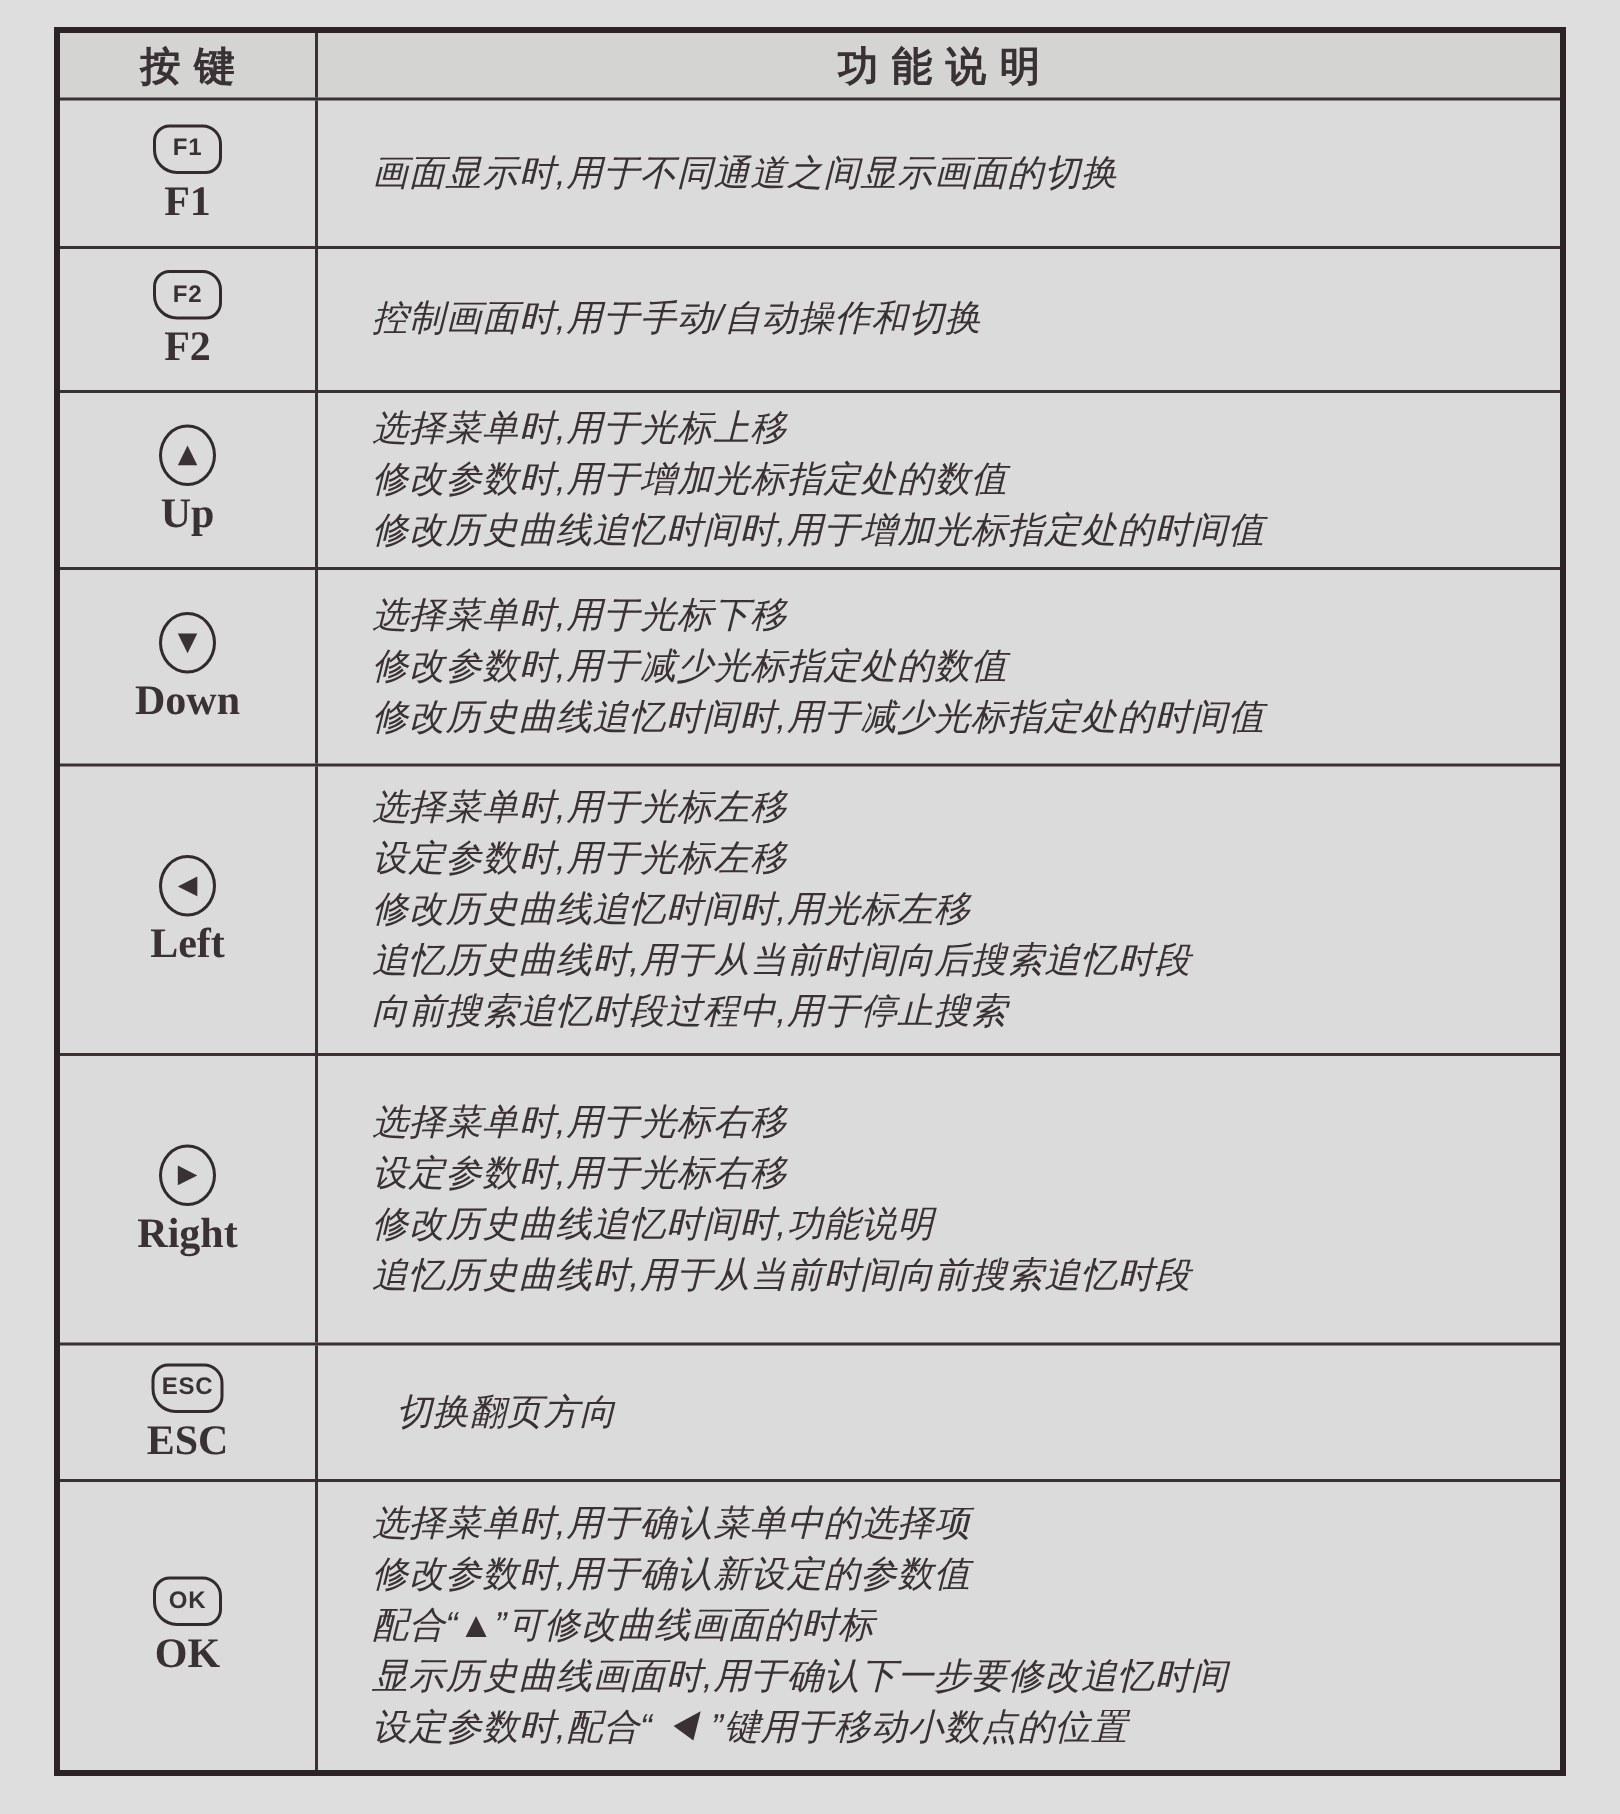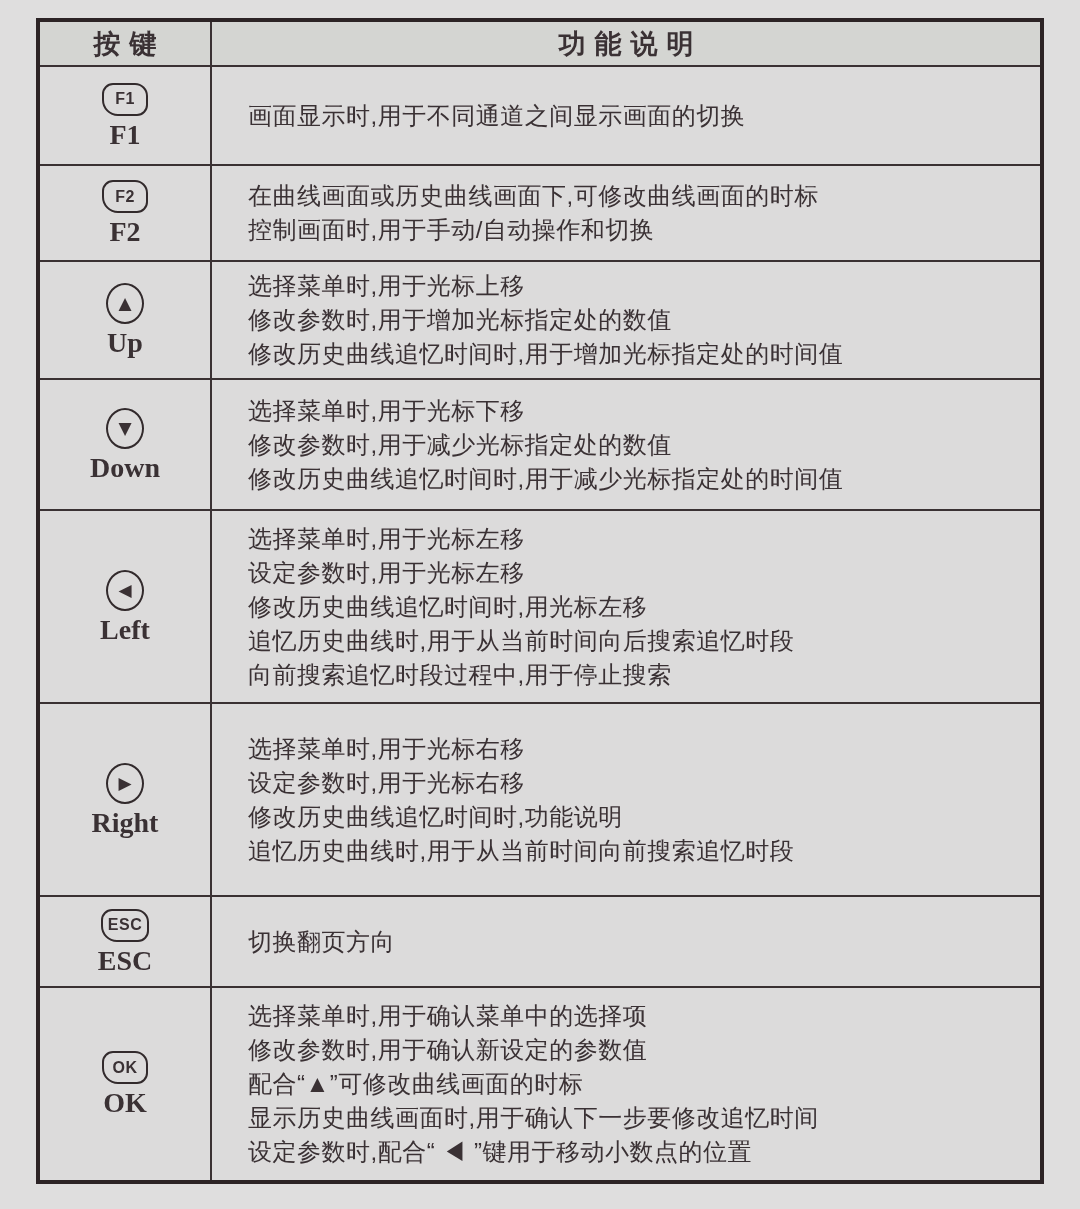--- a/index.html
+++ b/index.html
@@ -29,21 +29,21 @@
     border-bottom: 2px solid #3a3133;
   }
   .t-row:last-child { border-bottom: none; }
   .h-header { height: 45px; background: #d4d5d2; }
   .h-f1    { height: 99px; }
   .h-f2    { height: 96px; }
   .h-up    { height: 118px; }
   .h-down  { height: 131px; }
   .h-left  { height: 193px; }
   .h-right { height: 193px; }
-  .h-esc   { height: 91px; }
+  .h-esc   { height: 91px; gap: 16px; }
   .h-ok    { height: 192px; }
 
   .key-cell {
     width: 172px;
     box-sizing: border-box;
     border-right: 2px solid #3a3133;
     display: flex;
     flex-direction: column;
     align-items: center;
     justify-content: center;
@@ -57,20 +57,21 @@
     justify-content: center;
     padding-left: 36px;
     padding-right: 8px;
     box-sizing: border-box;
   }
   .desc-line {
     font-size: 24px;
     line-height: 34px;
     letter-spacing: 0.5px;
     white-space: nowrap;
+    font-style: italic;
   }
   .hdr-cell {
     display: flex;
     align-items: center;
     justify-content: center;
     font-size: 27px;
     font-weight: bold;
     letter-spacing: 9px;
     text-indent: 9px;
   }
@@ -136,21 +137,20 @@
       <div class="desc-line">画面显示时,用于不同通道之间显示画面的切换</div>
     </div>
   </div>
 
   <div class="t-row h-f2">
     <div class="key-cell">
       <span class="keycap">F2</span>
       <span class="key-label">F2</span>
     </div>
     <div class="desc-cell">
-      <div class="desc-line">在曲线画面或历史曲线画面下,可修改曲线画面的时标</div>
       <div class="desc-line">控制画面时,用于手动/自动操作和切换</div>
     </div>
   </div>
 
   <div class="t-row h-up">
     <div class="key-cell">
       <span class="circlecap">▲</span>
       <span class="key-label">Up</span>
     </div>
     <div class="desc-cell">

